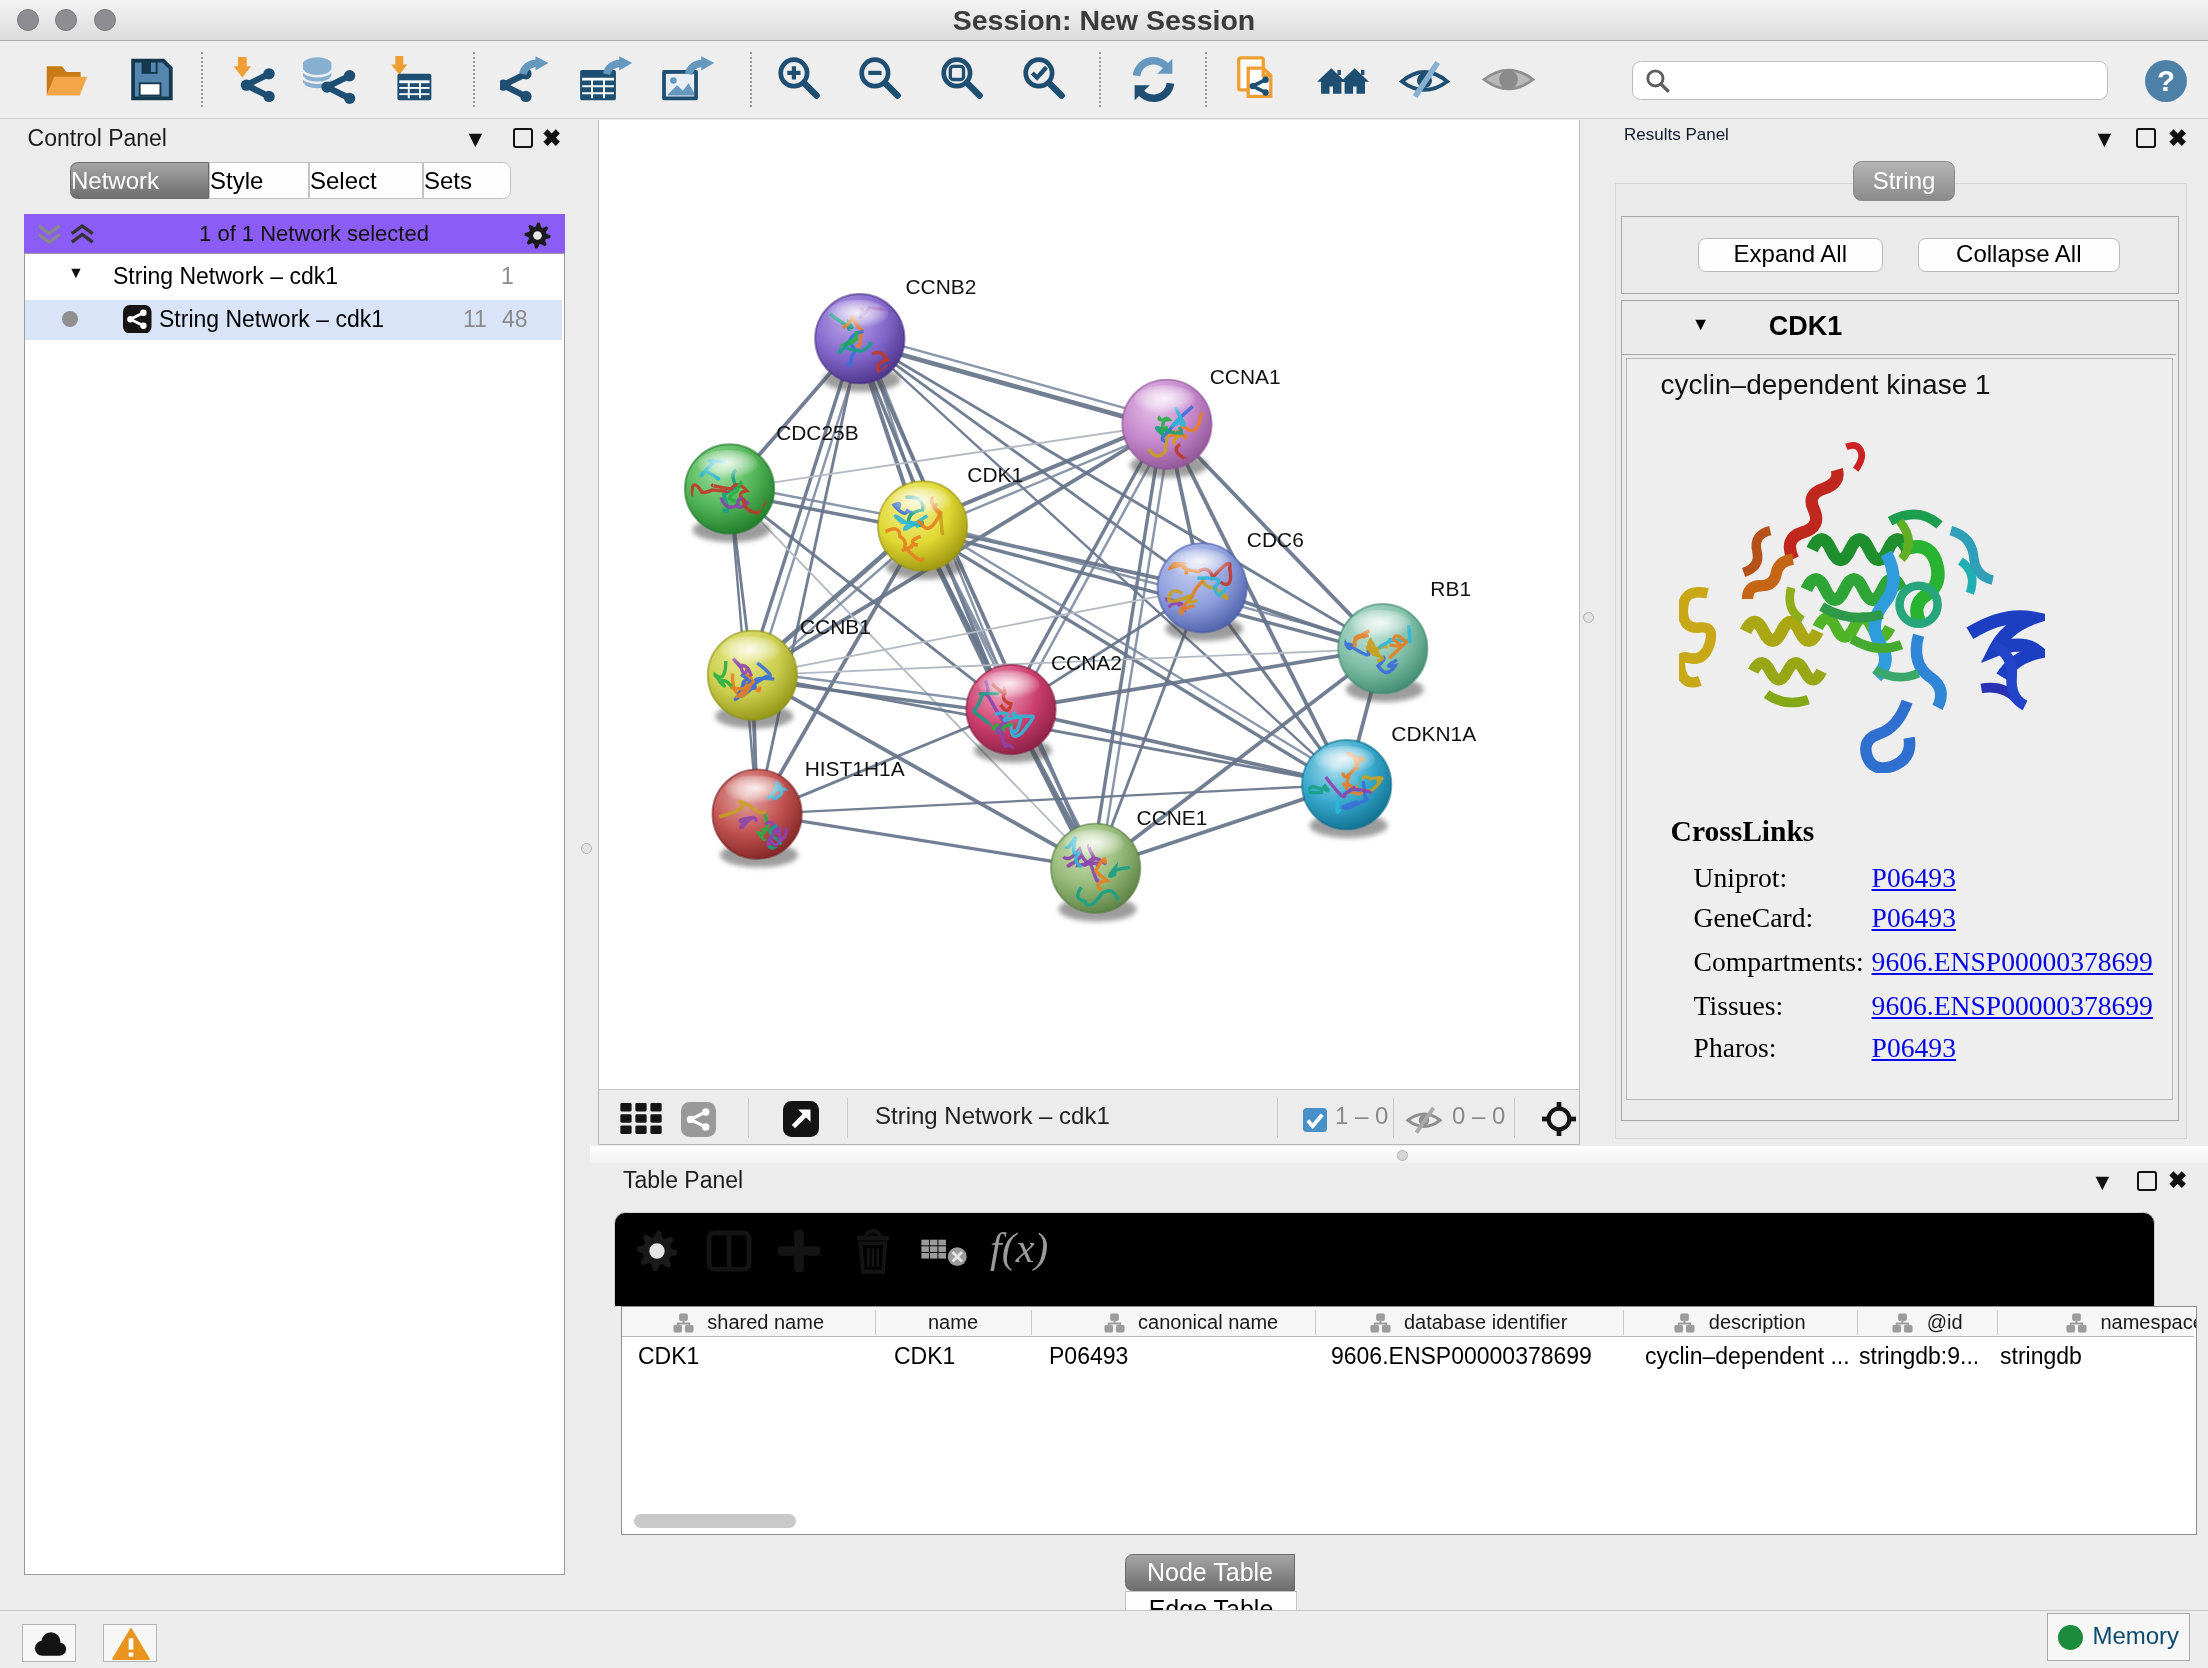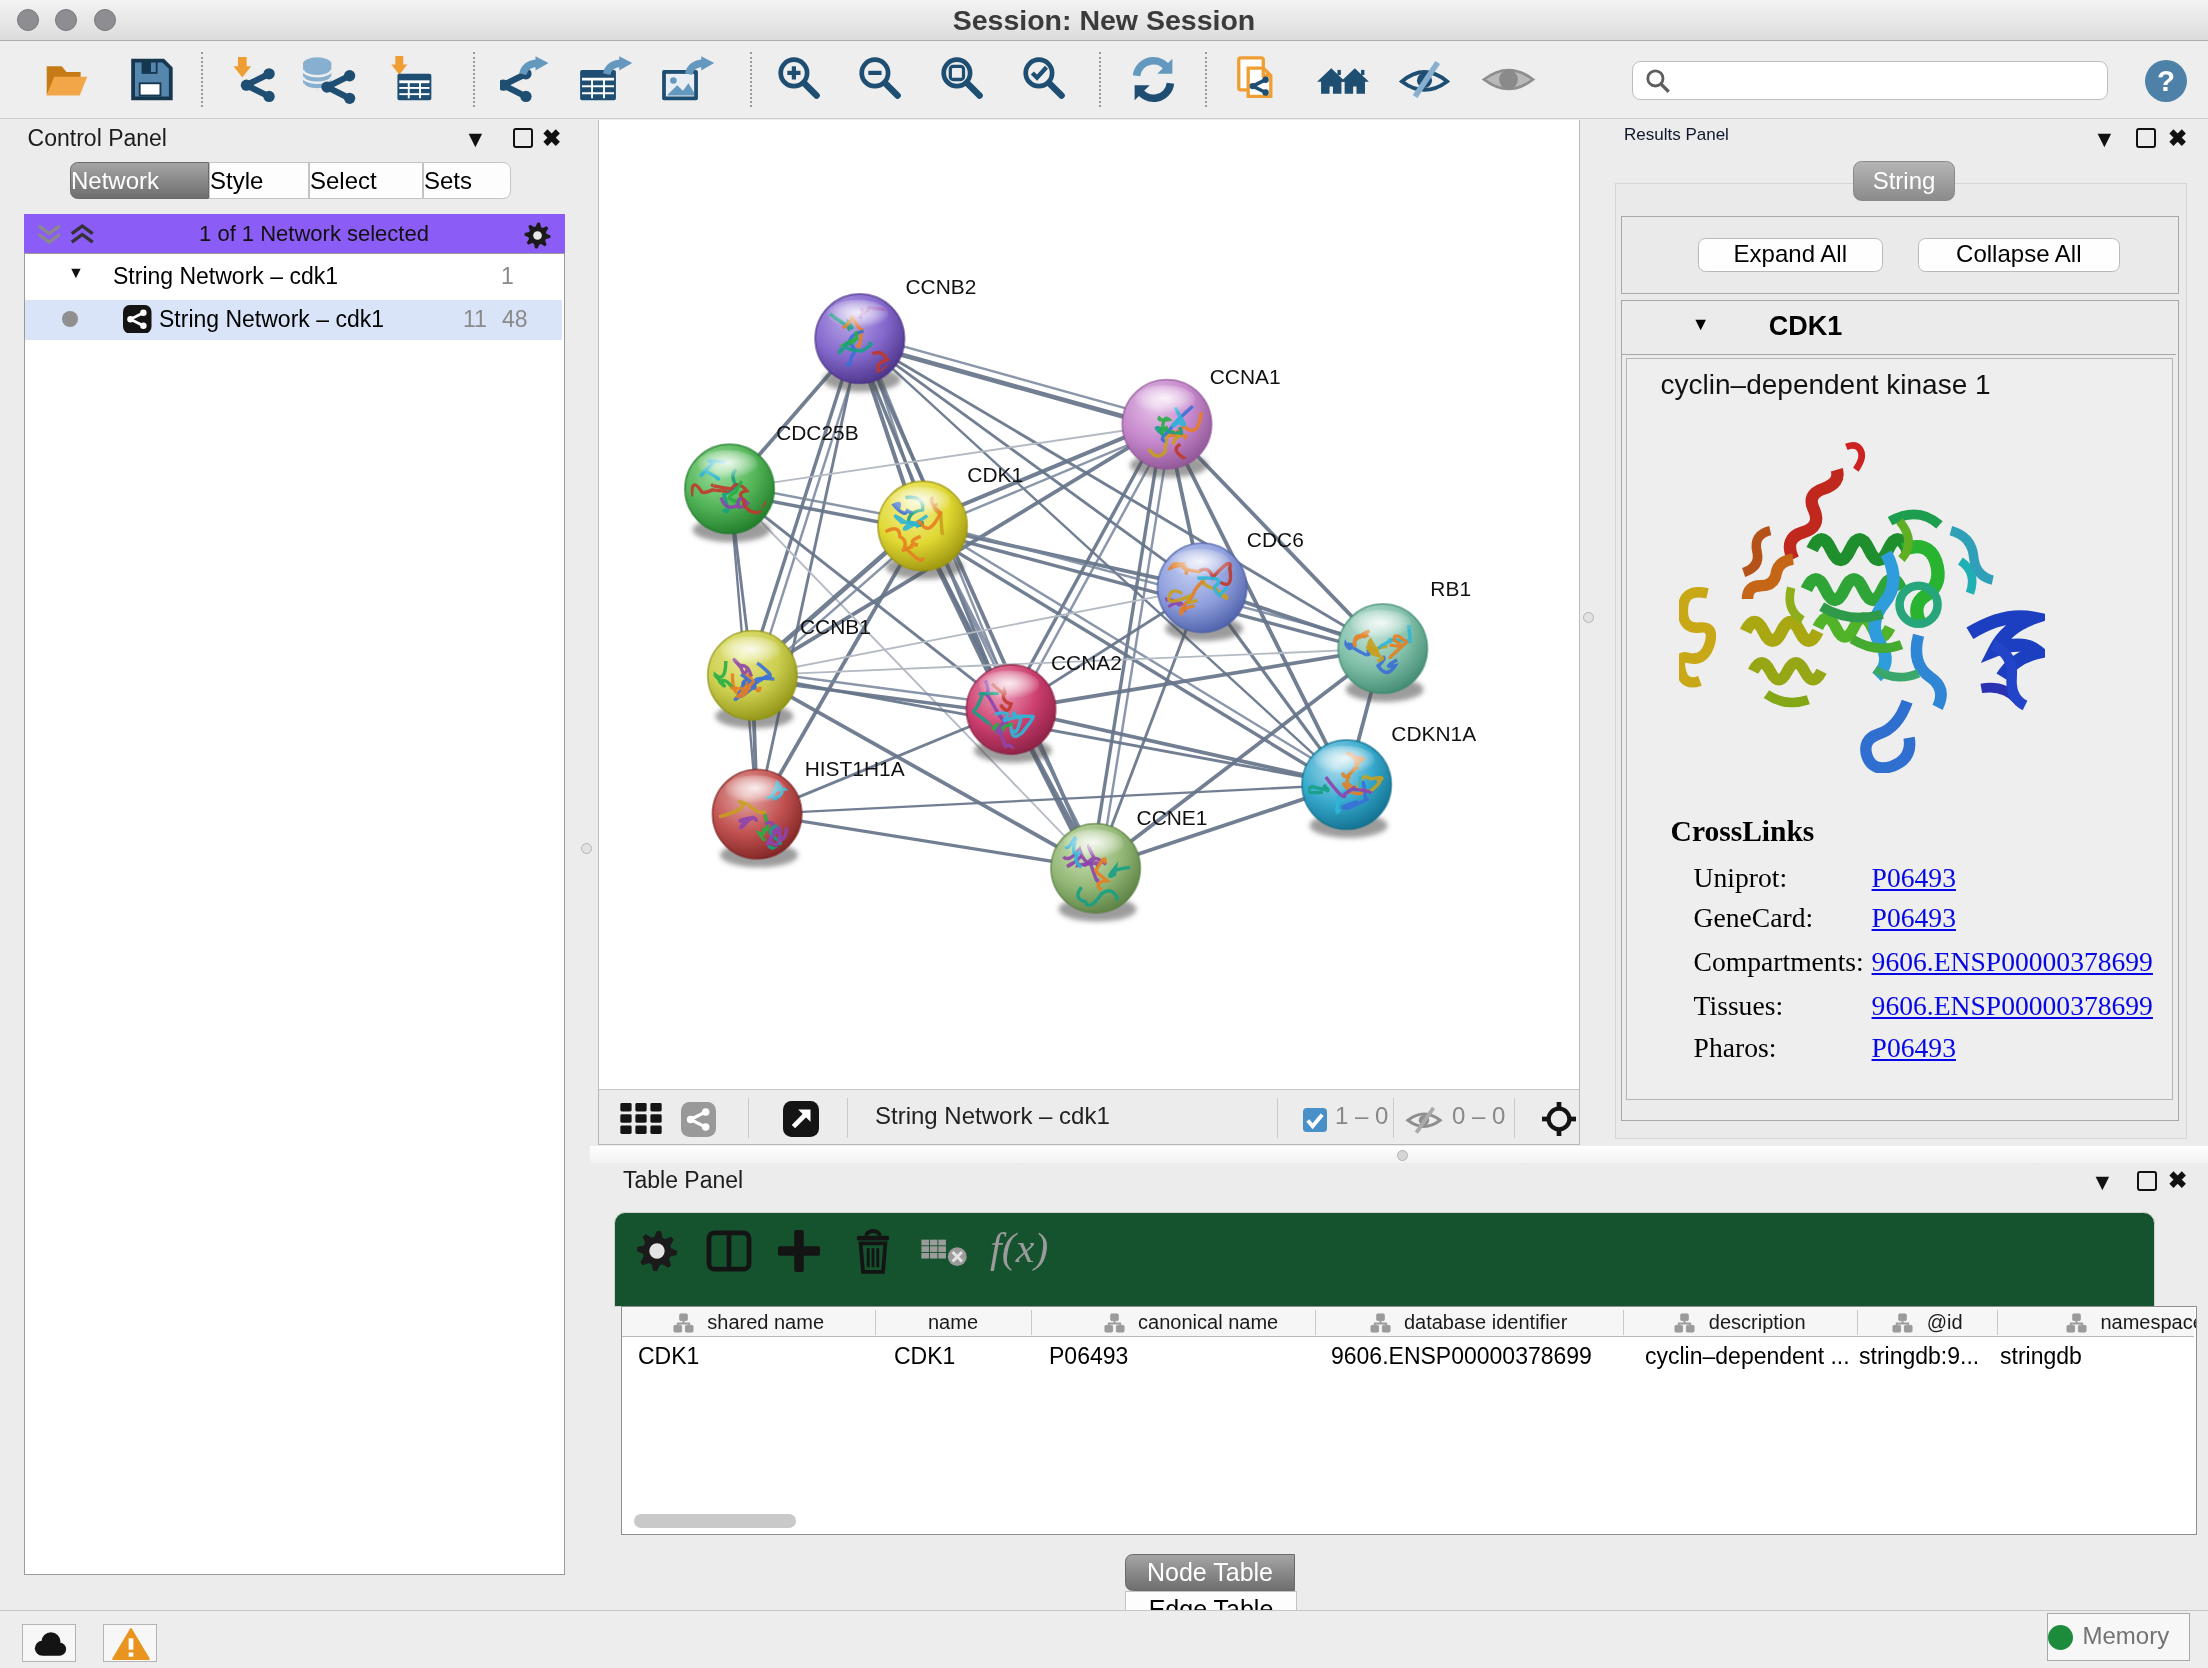--- a/index.html
+++ b/index.html
@@ -39,34 +39,34 @@
 #rpBox1 { left:4.8px; top:32px; width:558px; height:78px; border:1.9px solid #a8a8a8; background:#eaeaea;padding-left:43px; }
 .rbtn { top:21px; height:34px; background:#fefefe; border:1.9px solid #b9b9b9; border-radius:7.6px; font-size:24px; text-align:center; line-height:30px; color:#000; }
 #rpBox2 { left:4.8px; top:116px; width:558px; height:821px; border:1.9px solid #a8a8a8; background:#ebebeb; }
 #cdk1hdr { left:0; top:0; width:554px; height:54px; background:#ebebeb; border-bottom:1.9px solid #a8a8a8; }
 #rpContent { left:3.8px; top:57px; width:547px; height:742px; border:1px solid #b5b5b5; background:#eeeeee; }
 .serif { font-family:"Liberation Serif", serif; }
 .xlink { color:#0607e6; text-decoration:underline; }
 
 
 #tpTitle { left:623px; top:1167px; font-size:23px; color:#1c1c1c; }
-#tptools { left:614px; top:1212px; width:1541px; height:95px; background:#14532d; border:1px solid #d2d2d2; border-radius:11.4px 11.4px 0 0; }
+#tptools { left:614px; top:1212px; width:1541px; height:95px; background:#000000; border:1px solid #d2d2d2; border-radius:11.4px 11.4px 0 0; }
 #ntable { left:621px; top:1306px; width:1576px; height:229px; background:#ffffff; border:1.9px solid #8e8e8e; overflow:hidden; }
 #thead { left:0; top:0; width:1572px; height:30px; background:#f6f6f6; border-bottom:1px solid #b9b9b9; }
 .th { position:absolute; top:0; height:30px; font-size:20px; color:#1a1a1a; }
 .thsep { position:absolute; top:2.9px; width:0; height:25px; border-left:1px solid #c9c9c9; }
 .td { position:absolute; top:36px; font-size:23px; color:#000; }
 #hscroll { left:7.6px; top:205px; width:1561px; height:18px; background:transparent; }
 #hthumb { left:4.8px; top:1.9px; width:162px; height:14.3px; background:#c9c9c9; border-radius:7.6px; }
 .btab { height:37px; font-size:25px; text-align:center; line-height:35px; border:1px solid #c3c3c3; background:#fdfdfd; }
 
 
 #statusbar { left:0; top:1610px; width:2208px; height:58px; background:#ededed; border-top:1px solid #c6c6c6; }
 .sbtn { top:13.3px; width:54px; height:38px; background:#f7f7f7; border:1.9px solid #b4b4b4; text-align:center; }
-#membtn { left:2047px; top:1613px; width:143px; height:48px; background:#f7f7f7; border:1.9px solid #a9a9a9; font-size:24px; line-height:44px; text-align:left; color:#737373; }
+#membtn { left:2047px; top:1613px; width:143px; height:48px; background:#f7f7f7; border:1.9px solid #a9a9a9; font-size:24px; line-height:44px; text-align:center; color:#0c4a6e; }
 .btab.tabsel { background:linear-gradient(#a5a5a5,#6e6e6e); color:#fff; border:1px solid #6a6a6a; }
 </style>
 </head>
 <body>
 <div id="page">
 
   <div class="abs" id="titlebar"></div>
   <div class="abs tl" style="left:17px;"></div>
   <div class="abs tl" style="left:55px;"></div>
   <div class="abs tl" style="left:94px;"></div>

